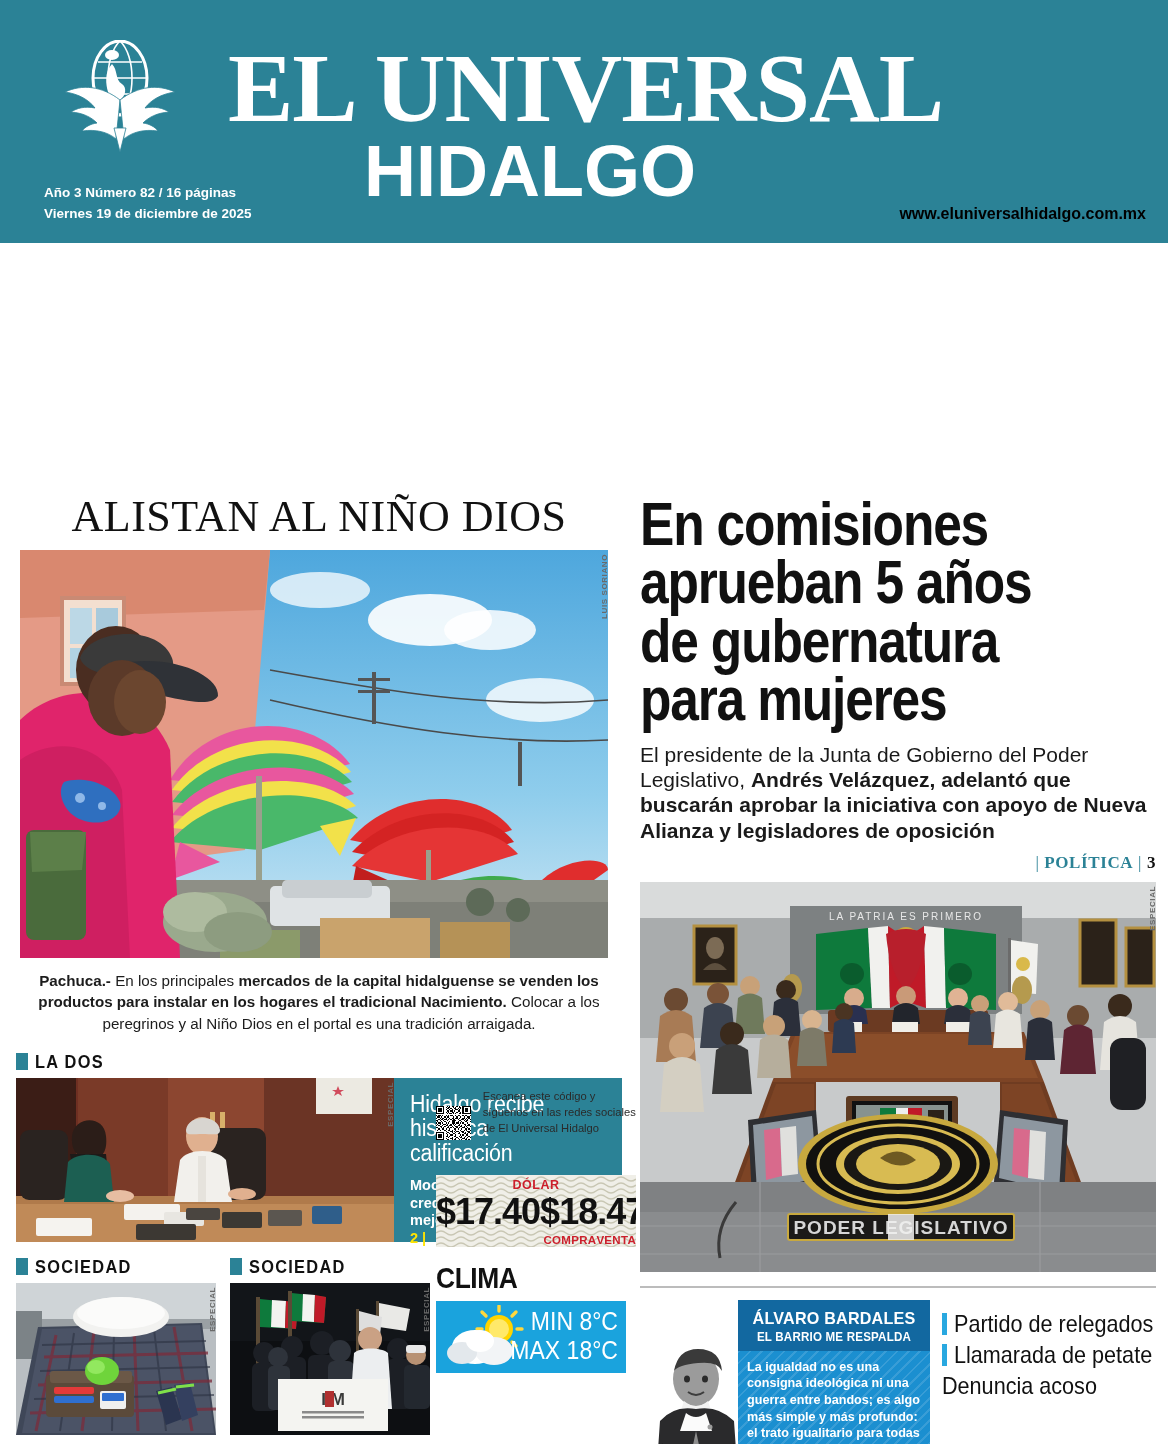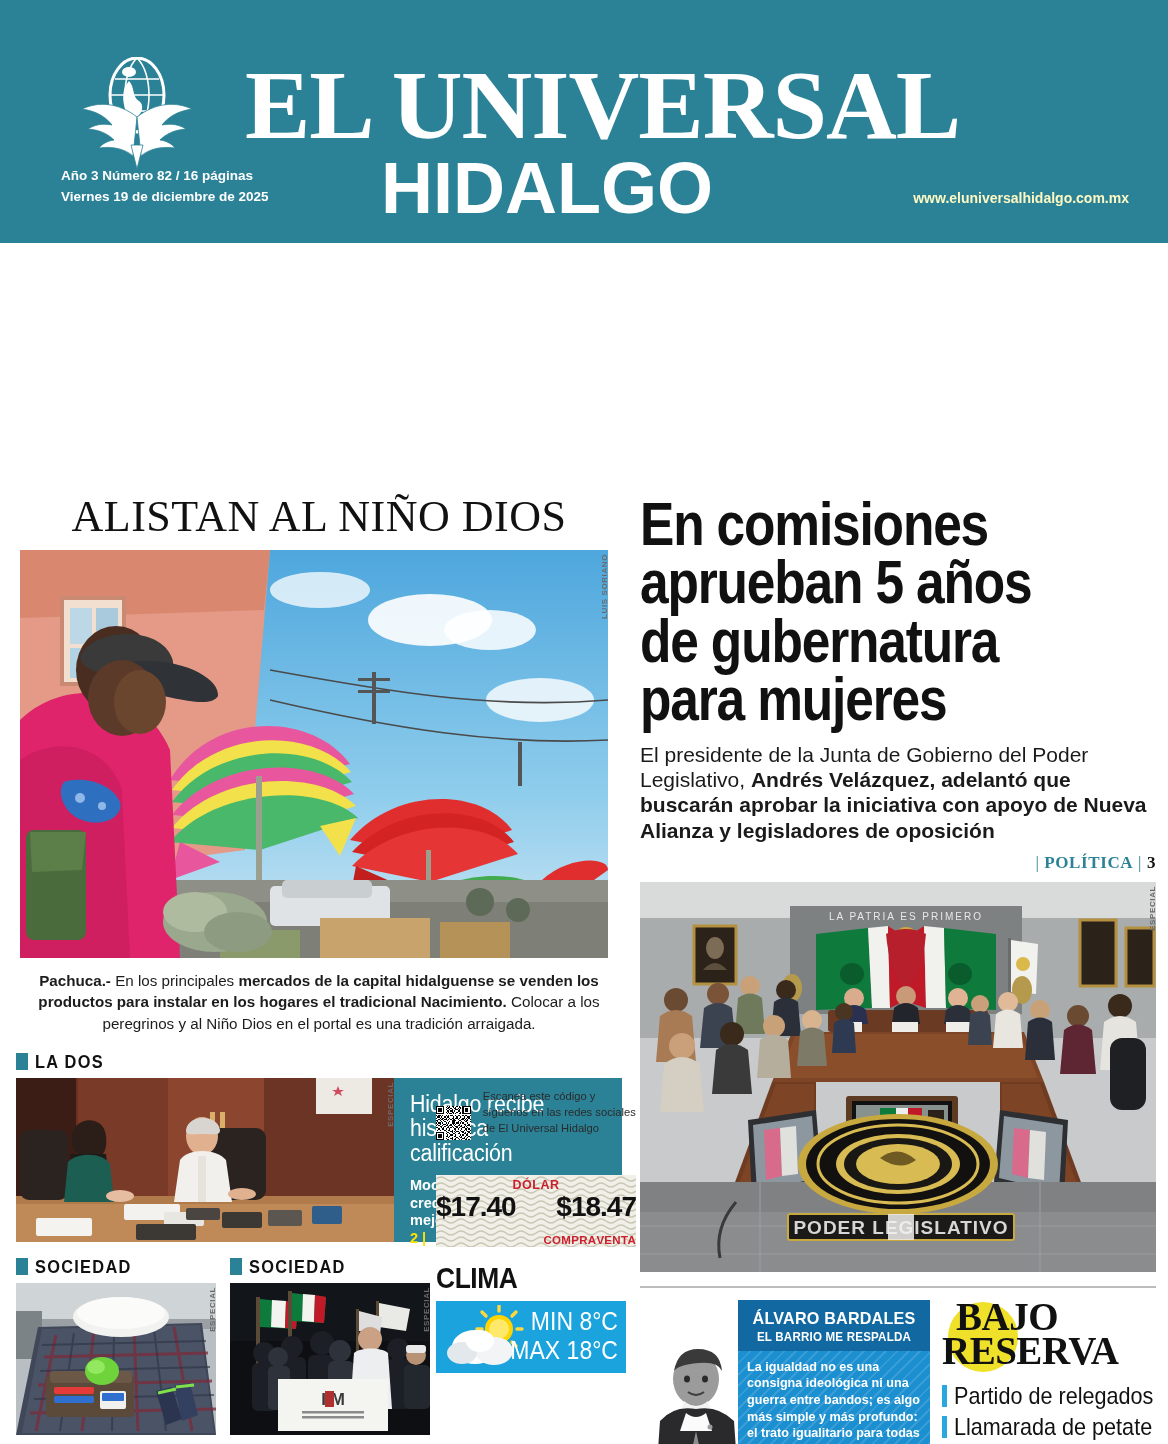--- a/index.html
+++ b/index.html
@@ -11,21 +11,21 @@
     font-family: "Liberation Sans", sans-serif;
     overflow: hidden;
     position: relative;
   }
 
   
   .masthead {
     background: #2b8296;
     height: 243px;
     position: relative;
-    padding: 17px;
+    padding: 0;
   }
   .masthead-inner {
     position: relative;
     height: 100%;
   }
   .logo-bird {
     position: absolute;
     left: 60px;
     top: 40px;
     width: 120px;
@@ -61,22 +61,22 @@
     bottom: 18px;
     color: #ffffff;
     font-size: 13.5px;
     font-weight: bold;
     line-height: 1.55;
   }
   .masthead-url {
     position: absolute;
     right: 22px;
     bottom: 20px;
-    color: #fef9c3;
-    font-size: 14px;
+    color: #000000;
+    font-size: 16px;
     font-weight: bold;
   }
 
   
   .page {
     position: relative;
     width: 1168px;
     padding: 0;
   }
 
@@ -257,21 +257,21 @@
   }
   .dolar-label {
     position: absolute; top: 3px; left: 0; right: 0;
     text-align: center;
     font-size: 12.5px; font-weight: bold; color: #cc1f2b;
     letter-spacing: 0.5px;
   }
   .dolar-vals {
     position: absolute; top: 16px; left: 0; right: 0;
     display: flex; justify-content: space-between;
-    font-size: 28px; font-weight: bold; color: #111;
+    font-size: 36px; font-weight: bold; color: #111;
     letter-spacing: -1px;
   }
   .dolar-sub {
     position: absolute; bottom: 1px; left: 0; right: 0;
     display: flex; justify-content: flex-end;
     font-size: 11.5px; font-weight: bold; color: #cc1f2b;
     letter-spacing: 0.3px;
   }
   .clima-title {
     margin-top: 14px;
@@ -1178,25 +1178,20 @@
             <span class="sub">EL BARRIO ME RESPALDA</span>
           </div>
           <div class="bd">
             <span>La igualdad no es una consigna ideológica ni una guerra entre bandos; es algo más simple y más profundo: el trato igualitario para todas las personas...</span>
             
           </div>
         </div>
       </div>
 
       <div class="bajo">
-        <div class="bajo-logo">
-          <div class="bajo-dot"></div>
-          <div class="bajo-l1">BAJO</div>
-          <div class="bajo-l2">RESERVA</div>
-        </div>
         <div class="bajo-items">
           <div class="bajo-item">
             <span class="bar"></span>
             <span class="t">Partido de relegados</span>
           </div>
           <div class="bajo-item">
             <span class="bar"></span>
             <span class="t">Llamarada de petate</span>
           </div>
           <div class="bajo-item">

